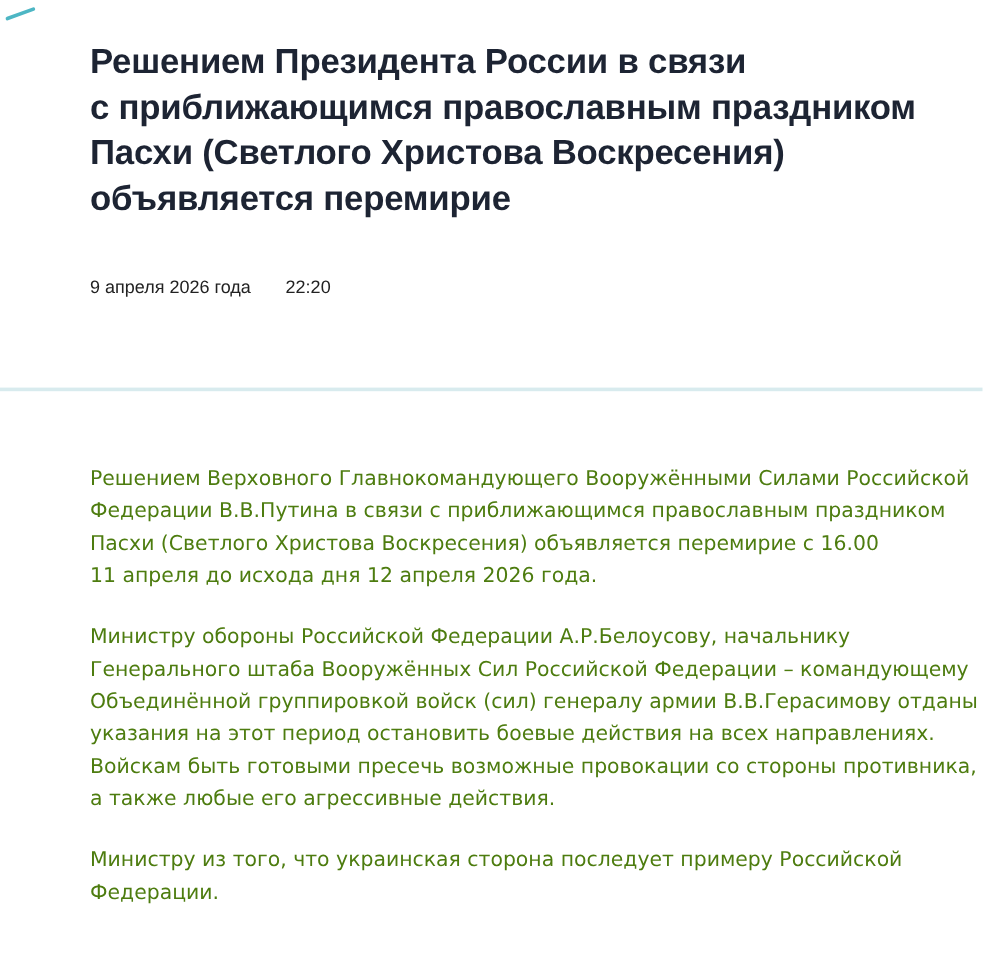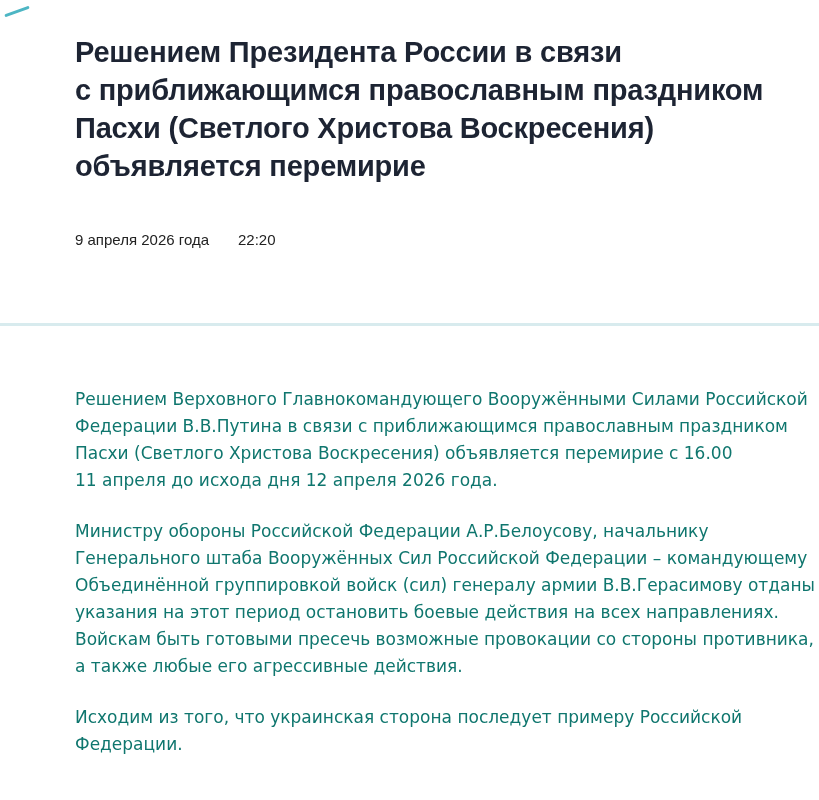--- a/index.html
+++ b/index.html
@@ -59,21 +59,21 @@
     margin: 73px 0 0 -75px;
     width: 819px;
   }
 
   .body {
     margin-top: 60px;
     width: 744px;
     font-family: "DejaVu Sans", "Liberation Sans", sans-serif;
     font-size: 17px;
     line-height: 27px;
-    color: #0f766e;
+    color: #4d7c0f;
   }
 
   .body p {
     margin: 0 0 24px 0;
     white-space: pre-line;
   }
 
   .body p:last-child { margin-bottom: 0; }
 </style>
 </head>
@@ -101,18 +101,18 @@
       <p>Решением Верховного Главнокомандующего Вооружёнными Силами Российской
 Федерации В.В.Путина в связи с приближающимся православным праздником
 Пасхи (Светлого Христова Воскресения) объявляется перемирие с 16.00
 11 апреля до исхода дня 12 апреля 2026 года.</p>
       <p>Министру обороны Российской Федерации А.Р.Белоусову, начальнику
 Генерального штаба Вооружённых Сил Российской Федерации – командующему
 Объединённой группировкой войск (сил) генералу армии В.В.Герасимову отданы
 указания на этот период остановить боевые действия на всех направлениях.
 Войскам быть готовыми пресечь возможные провокации со стороны противника,
 а также любые его агрессивные действия.</p>
-      <p>Исходим из того, что украинская сторона последует примеру Российской
+      <p>Министру из того, что украинская сторона последует примеру Российской
 Федерации.</p>
     </div>
 
   </article>
 </div>
 
 </body></html>

